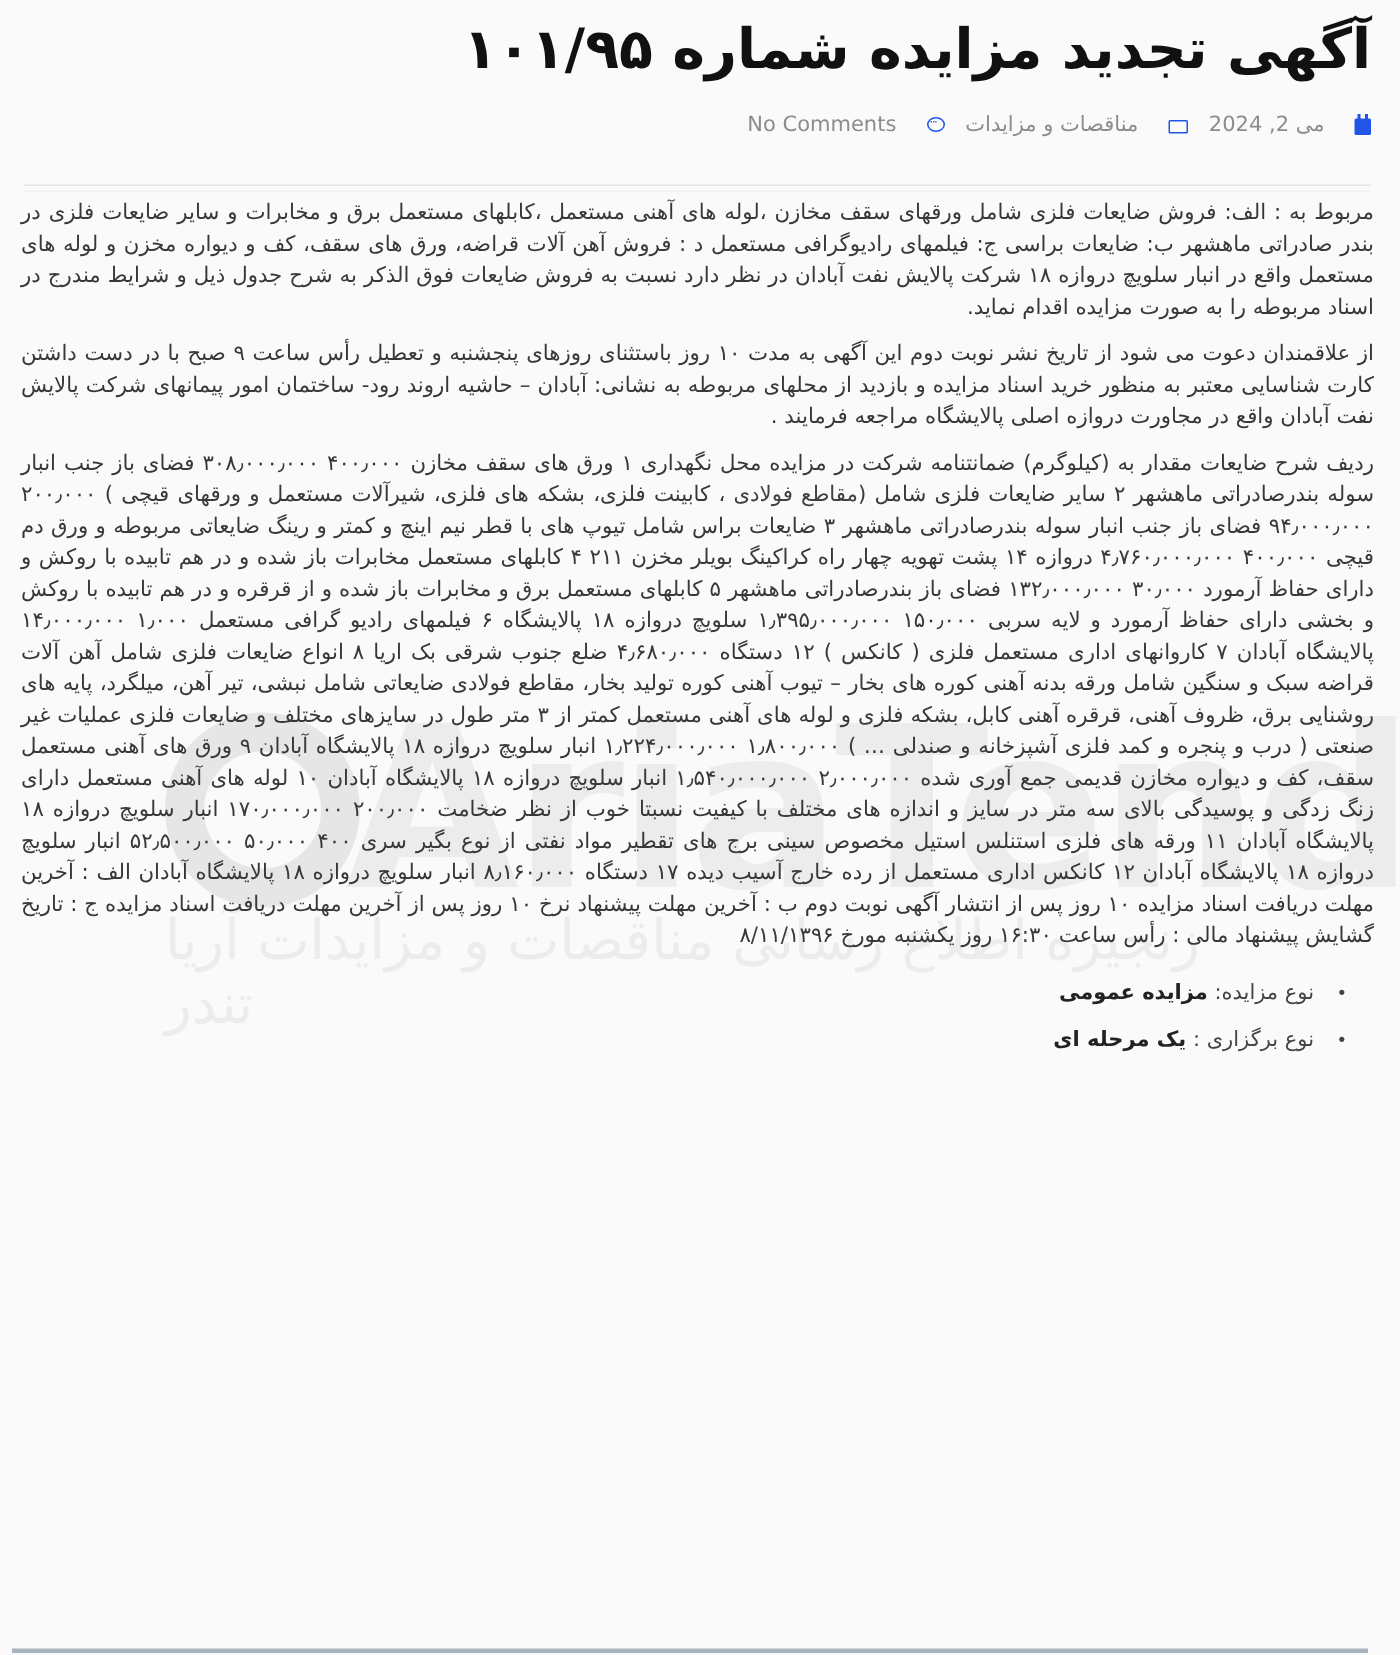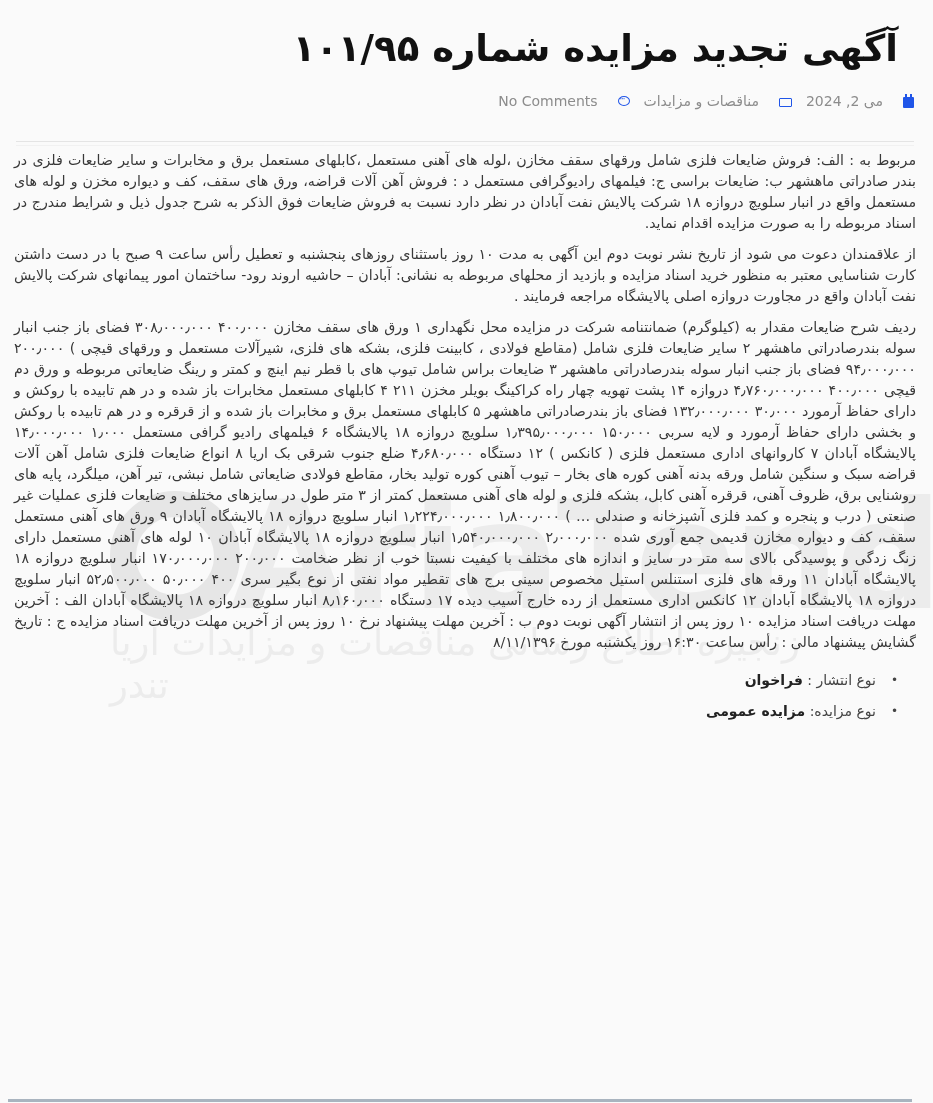--- a/index.html
+++ b/index.html
@@ -9,21 +9,21 @@
     font-family: "DejaVu Sans", sans-serif;
     color: #333;
     position: relative;
   }
   .page { direction: rtl; padding: 0 17px 0 14px; position: relative; }
   .title {
     font-family: "DejaVu Sans", sans-serif;
     font-weight: bold;
     font-size: 37px;
     color: #111;
-    margin: 16px;
+    margin: 0;
     padding-top: 5px;
     line-height: 56px;
     text-align: right;
     padding-right: 2px;
   }
   .meta {
     display: flex; flex-direction: row; align-items: center;
     gap: 14px;
     margin-top: 14px;
     font-size: 14px;
@@ -116,21 +116,21 @@
   </div>
 
   <div class="content">
     <p class="p1">مربوط به : الف: فروش ضایعات فلزی شامل ورقهای سقف مخازن ،لوله های آهنی مستعمل ،کابلهای مستعمل برق و مخابرات و سایر ضایعات فلزی در بندر صادراتی ماهشهر ب: ضایعات براسی ج: فیلمهای رادیوگرافی مستعمل د : فروش آهن آلات قراضه، ورق های سقف، کف و دیواره مخزن و لوله های مستعمل واقع در انبار سلویچ دروازه ۱۸ شرکت پالایش نفت آبادان در نظر دارد نسبت به فروش ضایعات فوق الذکر به شرح جدول ذیل و شرایط مندرج در اسناد مربوطه را به صورت مزایده اقدام نماید.</p>
     <p>از علاقمندان دعوت می شود از تاریخ نشر نوبت دوم این آگهی به مدت ۱۰ روز باستثنای روزهای پنجشنبه و تعطیل رأس ساعت ۹ صبح با در دست داشتن کارت شناسایی معتبر به منظور خرید اسناد مزایده و بازدید از محلهای مربوطه به نشانی: آبادان – حاشیه اروند رود- ساختمان امور پیمانهای شرکت پالایش نفت آبادان واقع در مجاورت دروازه اصلی پالایشگاه مراجعه فرمایند .</p>
     <p><span>ردیف شرح ضایعات مقدار به (کیلوگرم) ضمانتنامه شرکت در مزایده محل نگهداری ۱ ورق های سقف مخازن ۴۰۰٫۰۰۰ ۳۰۸٫۰۰۰٫۰۰۰ فضای باز جنب انبار سوله بندرصادراتی ماهشهر ۲ سایر ضایعات فلزی شامل (</span><span class="highlight">مقاطع فولادی</span><span> ، کابینت فلزی، بشکه های فلزی، شیرآلات مستعمل و ورقهای قیچی ) ۲۰۰٫۰۰۰ ۹۴٫۰۰۰٫۰۰۰ فضای باز جنب انبار سوله بندرصادراتی ماهشهر ۳ ضایعات براس شامل تیوپ های با قطر نیم اینچ و کمتر و رینگ ضایعاتی مربوطه و ورق دم قیچی ۴۰۰٫۰۰۰ ۴٫۷۶۰٫۰۰۰٫۰۰۰ دروازه ۱۴ پشت تهویه چهار راه کراکینگ بویلر مخزن ۲۱۱ ۴ کابلهای مستعمل مخابرات باز شده و در هم تابیده با روکش و دارای حفاظ آرمورد ۳۰٫۰۰۰ ۱۳۲٫۰۰۰٫۰۰۰ فضای باز بندرصادراتی ماهشهر ۵ کابلهای مستعمل برق و مخابرات باز شده و از قرقره و در هم تابیده با روکش و بخشی دارای حفاظ آرمورد و لایه سربی ۱۵۰٫۰۰۰ ۱٫۳۹۵٫۰۰۰٫۰۰۰ سلویچ دروازه ۱۸ پالایشگاه ۶ فیلمهای رادیو گرافی مستعمل ۱٫۰۰۰ ۱۴٫۰۰۰٫۰۰۰ پالایشگاه آبادان ۷ کاروانهای اداری مستعمل فلزی ( کانکس ) ۱۲ دستگاه ۴٫۶۸۰٫۰۰۰ ضلع جنوب شرقی بک اریا ۸ انواع ضایعات فلزی شامل آهن آلات قراضه سبک و سنگین شامل ورقه بدنه آهنی کوره های بخار – تیوب آهنی کوره تولید بخار، مقاطع فولادی ضایعاتی شامل نبشی، تیر آهن، میلگرد، پایه های روشنایی برق، ظروف آهنی، قرقره آهنی کابل، بشکه فلزی و لوله های آهنی مستعمل کمتر از ۳ متر طول در سایزهای مختلف و ضایعات فلزی عملیات غیر صنعتی ( درب و پنجره و کمد فلزی آشپزخانه و صندلی … ) ۱٫۸۰۰٫۰۰۰ ۱٫۲۲۴٫۰۰۰٫۰۰۰ انبار سلویچ دروازه ۱۸ پالایشگاه آبادان ۹ ورق های آهنی مستعمل سقف، کف و دیواره مخازن قدیمی جمع آوری شده ۲٫۰۰۰٫۰۰۰ ۱٫۵۴۰٫۰۰۰٫۰۰۰ انبار سلویچ دروازه ۱۸ پالایشگاه آبادان ۱۰ لوله های آهنی مستعمل دارای زنگ زدگی و پوسیدگی بالای سه متر در سایز و اندازه های مختلف با کیفیت نسبتا خوب از نظر ضخامت ۲۰۰٫۰۰۰ ۱۷۰٫۰۰۰٫۰۰۰ انبار سلویچ دروازه ۱۸ پالایشگاه آبادان ۱۱ ورقه های فلزی استنلس استیل مخصوص سینی برج های تقطیر مواد نفتی از نوع بگیر سری ۴۰۰ ۵۰٫۰۰۰ ۵۲٫۵۰۰٫۰۰۰ انبار سلویچ دروازه ۱۸ پالایشگاه آبادان ۱۲ کانکس اداری مستعمل از رده خارج آسیب دیده ۱۷ دستگاه ۸٫۱۶۰٫۰۰۰ انبار سلویچ دروازه ۱۸ پالایشگاه آبادان الف : آخرین مهلت دریافت اسناد مزایده ۱۰ روز پس از انتشار آگهی نوبت دوم ب : آخرین مهلت پیشنهاد نرخ ۱۰ روز پس از آخرین مهلت دریافت اسناد مزایده ج : تاریخ گشایش پیشنهاد مالی : رأس ساعت ۱۶:۳۰ روز یکشنبه مورخ ۸/۱۱/۱۳۹۶</span></p>
   </div>
 
   <ul class="info-list">
     <li>
-      <span>نوع انتشار : </span><b>فراخوان</b>
+      <span>نوع مزایده: </span><b>مزایده عمومی</b>
     </li>
     <li>
-      <span>نوع مزایده: </span><b>مزایده عمومی</b>
+      <span>نوع برگزاری : </span><b>یک مرحله ای</b>
     </li>
   </ul>
 </div>
 
 <div class="bottom-bar"></div>
 
 </body></html>

